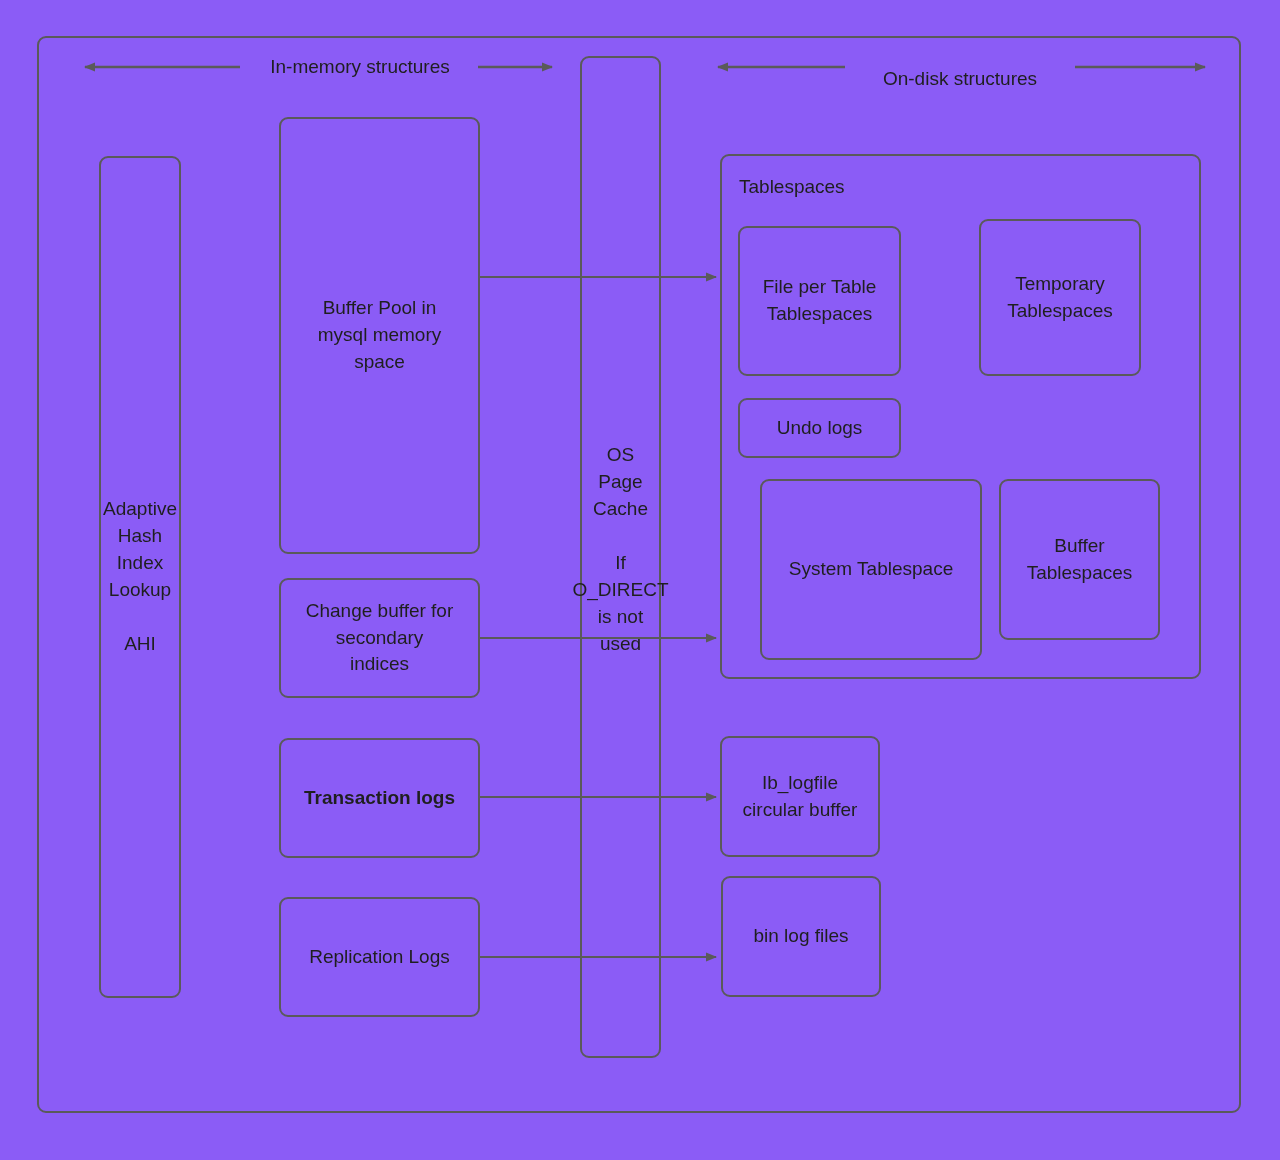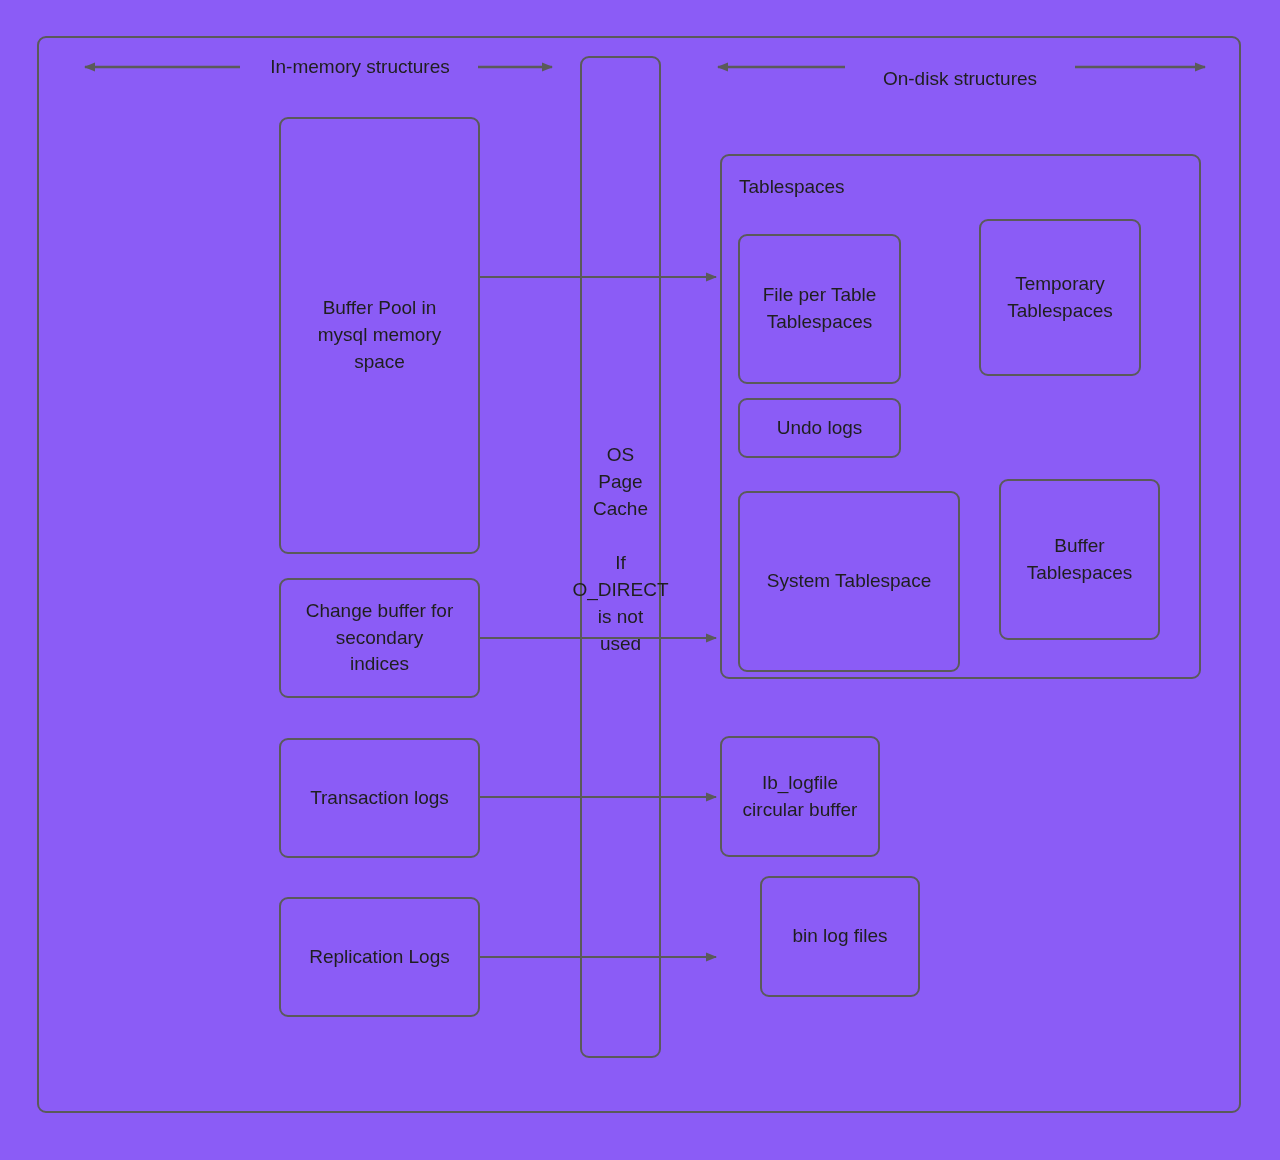--- a/index.html
+++ b/index.html
@@ -81,63 +81,71 @@
 </head>
 <body>
 
 <div id="canvas">
 
   <div class="outer-frame" style="left:37px; top:36px; width:1204px; height:1077px;"></div>
 
   <div class="band-label" style="left:252px; top:56px; width:216px;">In-memory structures</div>
   <div class="band-label" style="left:852px; top:68px; width:216px;">On-disk structures</div>
 
+  <div class="box" style="left:99px; top:156px; width:82px; height:842px;">
+    <span style="display:block; width:120px;">Adaptive
+Hash
+Index
+Lookup
+
+AHI</span>
+  </div>
 
   <div class="box" style="left:279px; top:578px; width:201px; height:120px;">Change buffer for
 secondary
 indices</div>
 
   <div class="box" style="left:279px; top:117px; width:201px; height:437px;">Buffer Pool in
 mysql memory
 space</div>
 
-  <div class="box" style="left:279px; top:738px; width:201px; height:120px;">Transaction logs</div>
+  <div class="box" style="left:279px; top:738px; width:201px; height:120px;font-weight:bold;">Transaction logs</div>
 
   <div class="box" style="left:279px; top:897px; width:201px; height:120px;">Replication Logs</div>
 
   <div class="box" style="left:580px; top:56px; width:81px; height:1002px;"></div>
   <div class="overflow-text" style="left:540px; top:440px; width:161px; height:220px;">OS
 Page
 Cache
 
 If
 O_DIRECT
 is not
 used</div>
 
   <div class="group-box" style="left:720px; top:154px; width:481px; height:525px;"></div>
   <div class="group-title" style="left:739px; top:176px;">Tablespaces</div>
 
-  <div class="box" style="left:738px; top:226px; width:163px; height:150px;margin-top:8px;">File per Table
+  <div class="box" style="left:738px; top:226px; width:163px; height:150px;">File per Table
 Tablespaces</div>
 
   <div class="box" style="left:979px; top:219px; width:162px; height:157px;">Temporary
 Tablespaces</div>
 
   <div class="box" style="left:738px; top:398px; width:163px; height:60px;text-align:center;">Undo logs</div>
 
-  <div class="box" style="left:738px; top:479px; width:222px; height:181px;margin-top:12px;">System Tablespace</div>
+  <div class="box" style="left:760px; top:479px; width:222px; height:181px;">System Tablespace</div>
 
   <div class="box" style="left:999px; top:479px; width:161px; height:161px;">Buffer
 Tablespaces</div>
 
   <div class="box" style="left:720px; top:736px; width:160px; height:121px;">Ib_logfile
 circular buffer</div>
 
-  <div class="box" style="left:760px; top:876px; width:160px; height:121px;">bin log files</div>
+  <div class="box" style="left:721px; top:876px; width:160px; height:121px;">bin log files</div>
 
   <svg id="wires" viewBox="0 0 1280 1160">
     <defs>
       <marker id="arrR" markerWidth="12" markerHeight="12" refX="10" refY="5" orient="auto" markerUnits="userSpaceOnUse">
         <path d="M0,0.6 L11,5 L0,9.4 Z" fill="#5a5a5a"></path>
       </marker>
       <marker id="arrL" markerWidth="12" markerHeight="12" refX="10" refY="5" orient="auto" markerUnits="userSpaceOnUse">
         <path d="M0,0.6 L11,5 L0,9.4 Z" fill="#5a5a5a"></path>
       </marker>
     </defs>

